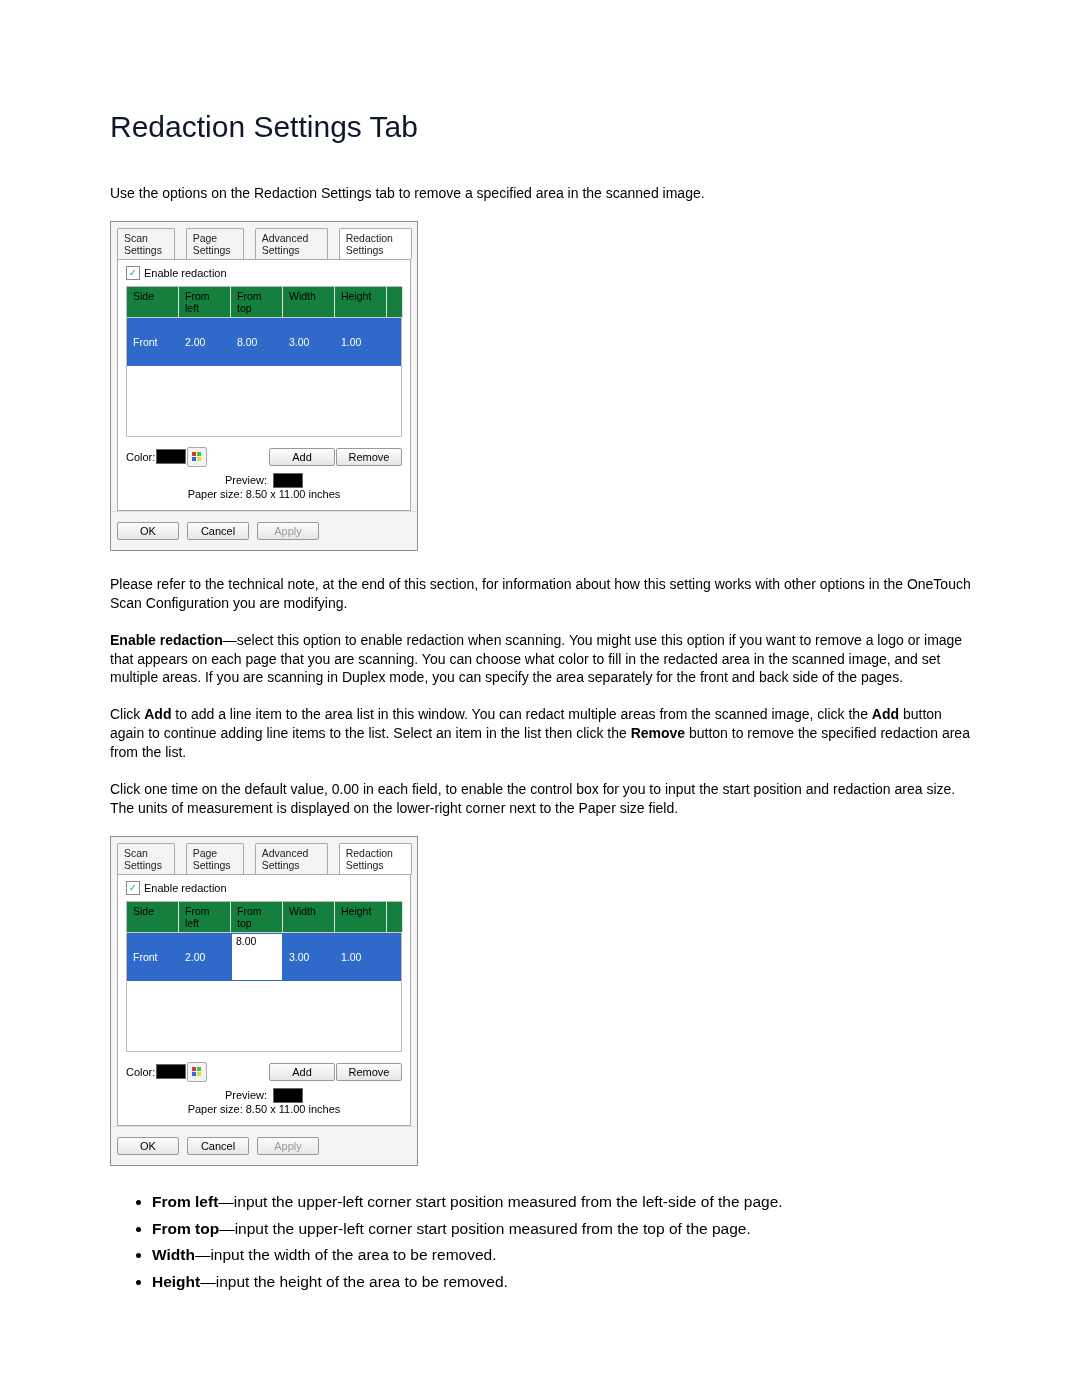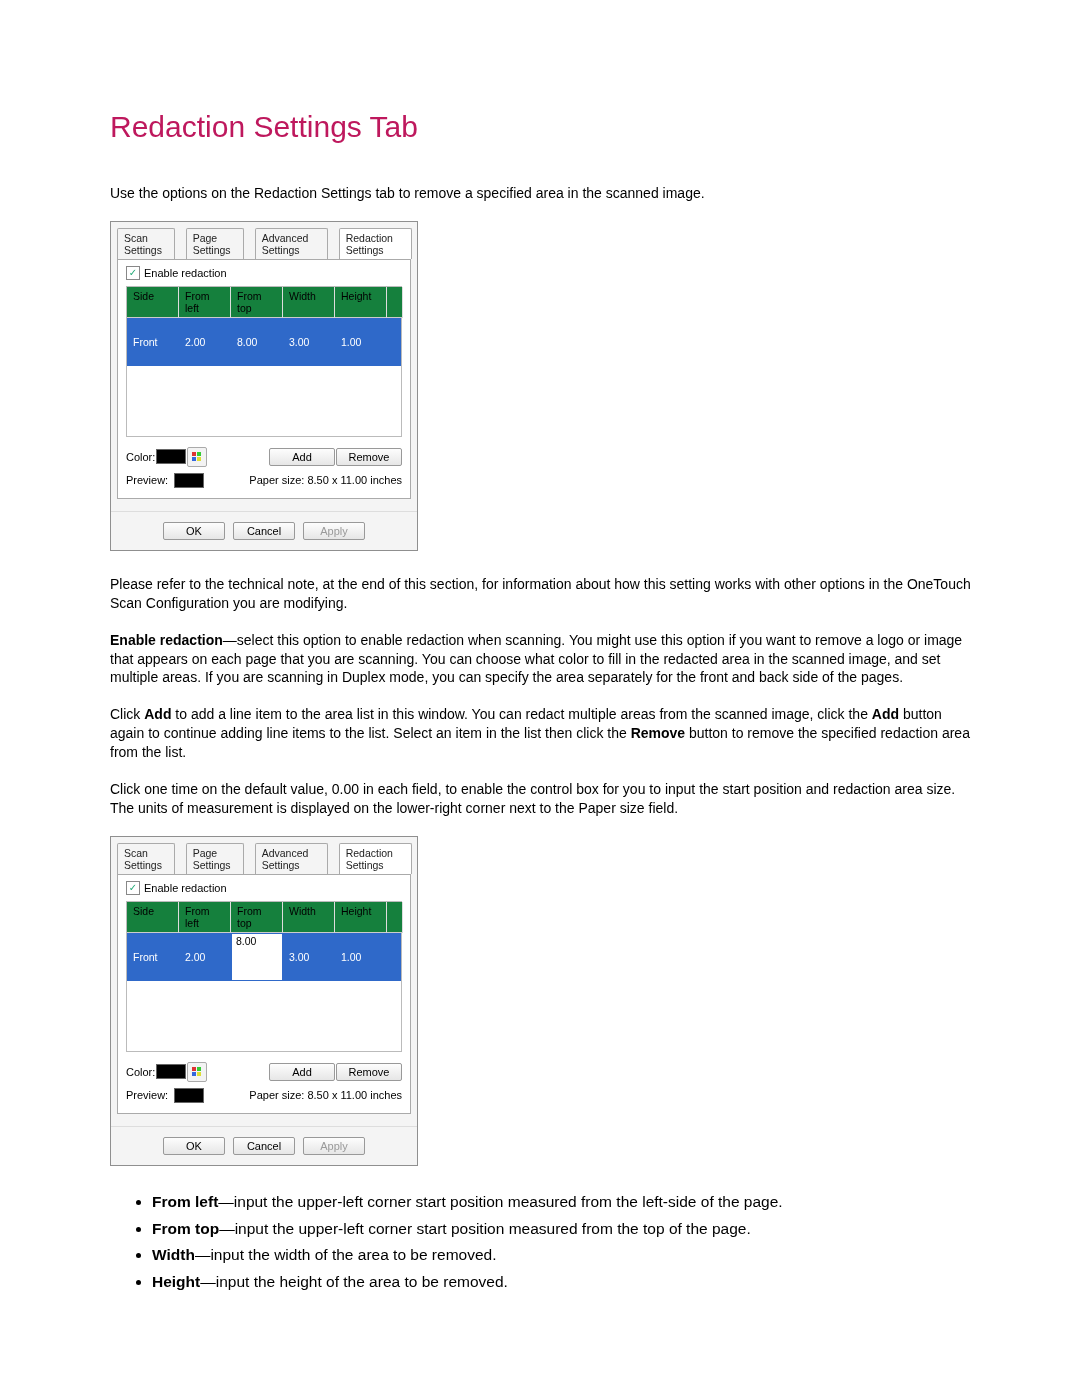--- a/index.html
+++ b/index.html
@@ -10,21 +10,21 @@
     color: #000;
     width: 1080px;
   }
   .page {
     padding: 110px 100px 60px 110px;
   }
   h1 {
     font-family: Arial, Helvetica, sans-serif;
     font-size: 30px;
     font-weight: 400;
-    color: #be185d;
+    color: #0f172a;
     margin: 0 0 40px 0;
   }
   p {
     font-size: 14px;
     line-height: 1.35;
     margin: 0 0 18px 0;
   }
   .screenshot-wrap {
     margin: 12px 0 24px 0;
   }
@@ -139,28 +139,28 @@
     cursor: pointer;
   }
   .btn.wide { width: 64px; }
   .btn.dis { color: #9a9a9a; }
   .preview-row {
     display: flex;
     align-items: center;
     justify-content: space-between;
     margin-top: 6px;
     font-size: 11px;
+    flex-direction: column;
   }
   .bottom-btns {
     display: flex;
-    justify-content: center;
     gap: 8px;
     padding: 10px 6px 10px 6px;
     border-top: 1px solid #ddd;
-    margin-top: 12px;
+    margin-top: 0;
     background: #f4f4f4;
   }
   ul.bullets {
     margin: 4px 0 28px 0;
     padding-left: 42px;
     font-size: 15.5px;
     line-height: 1.6;
   }
   ul.bullets li {
     margin-bottom: 2px;

